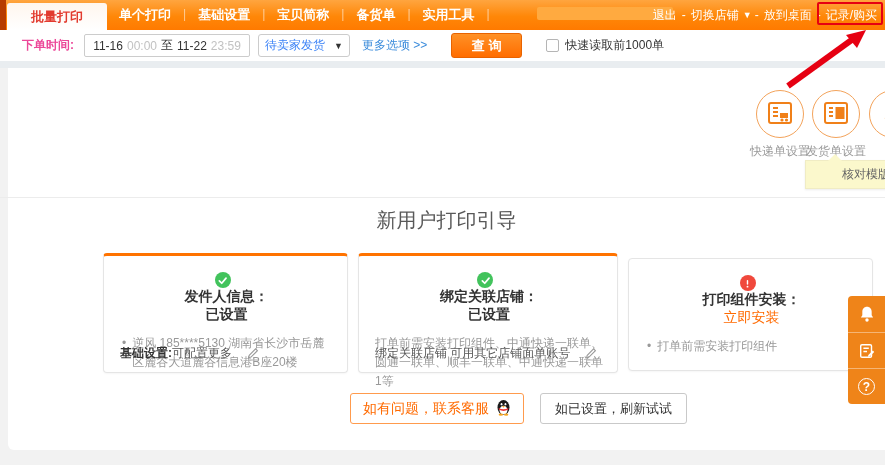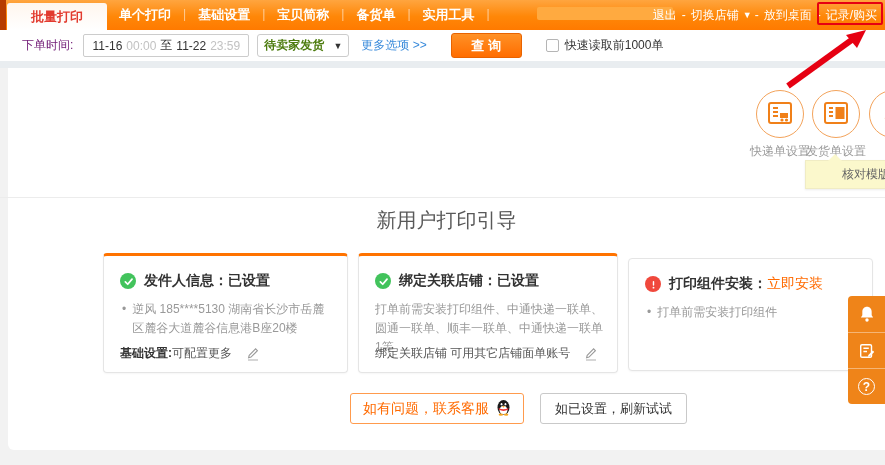--- a/index.html
+++ b/index.html
@@ -20,27 +20,27 @@
     background:#ffaa40; border-radius:2px; }
   .nav-links { position:absolute; right:5px; top:0; height:30px; display:flex; align-items:center;
     color:#fff; font-size:12px; white-space:nowrap; }
   .nav-links span { margin:0 3px; cursor:pointer; }
   .nav-links .dash { cursor:default; margin:0 2px; }
   .nav-links .caret { font-size:9px; margin:0 1px; }
 
   
   .filterbar { position:absolute; left:0; top:30px; width:885px; height:31px; background:#fff;
     display:flex; align-items:center; padding-left:22px; font-size:12px; color:#404040; }
-  .f-label { font-weight:normal; color:#701a75; }
+  .f-label { font-weight:bold; color:#ec4899; }
   .date-box { margin-left:10px; width:166px; height:23px; border:1px solid #ccc; border-radius:2px;
     display:flex; align-items:center; justify-content:center; gap:4px; background:#fff; color:#333; }
   .date-box .muted { color:#c2c2c2; }
   .sel-box { margin-left:8px; width:92px; height:23px; border:1px solid #ccc; border-radius:3px;
     display:flex; align-items:center; background:#fff; padding:0 6px; cursor:pointer; }
-  .sel-box .sel-txt { flex:1; color:#4d7c0f;font-weight:bold; }
+  .sel-box .sel-txt { flex:1; color:#3b82f6; }
   .sel-box .sel-caret { font-size:9px; color:#333; }
   .more-link { margin-left:12px; color:#3a8bdb; cursor:pointer; }
   .query-btn { margin-left:24px; width:71px; height:25px; border:1px solid #e86300; border-radius:3px;
     background:linear-gradient(#ff9126,#ff6d00); color:#fff; font-size:13px; font-weight:bold;
     letter-spacing:4px; padding-left:4px; cursor:pointer; }
   .cb-wrap { margin-left:24px; display:flex; align-items:center; }
   .cb { width:13px; height:13px; border:1px solid #b5b5b5; border-radius:2px; background:#fff; cursor:pointer; }
   .cb-label { margin-left:6px; color:#333; }
 
   .divider-strip { position:absolute; left:0; top:61px; width:885px; height:7px; background:#e9edf0; }
@@ -68,21 +68,21 @@
   .guide-title { position:absolute; left:0; top:139px; width:877px; text-align:center;
     font-size:20px; color:#595959; }
 
   
   .card { position:absolute; background:#fff; border:1px solid #e5e5e5; border-radius:4px;
     box-shadow:0 1px 2px rgba(0,0,0,.04); padding:16px 14px 12px 16px; font-size:12px; }
   .card-accent { border-top:3px solid #ff7300; }
   .card-0 { left:95px;  top:185px; width:245px; height:120px; }
   .card-1 { left:350px; top:185px; width:260px; height:120px; }
   .card-2 { left:620px; top:190px; width:245px; height:113px; }
-  .card-head { display:flex; align-items:center; font-size:14px; color:#333; font-weight:bold; }
+  .card-head { display:flex; align-items:center; font-size:14px; color:#333; font-weight:bold;flex-direction:column; }
   .st-icon { width:16px; height:16px; border-radius:50%; margin-right:8px; flex:none;
     display:flex; align-items:center; justify-content:center; }
   .st-green { background:#42c35c; }
   .st-red { background:#f0483c; }
   .card-action { color:#ff6a00; font-weight:normal; cursor:pointer; }
   .card-body { margin-top:10px; color:#999; line-height:1.6; display:flex; }
   .bullet { margin:0 6px 0 2px; color:#999; }
   .card-body-plain { margin-top:10px; color:#999; line-height:1.6; }
   .card-foot { position:absolute; left:16px; bottom:10px; color:#555; display:flex; align-items:center; }
   .foot-bold { font-weight:bold; color:#333; }

